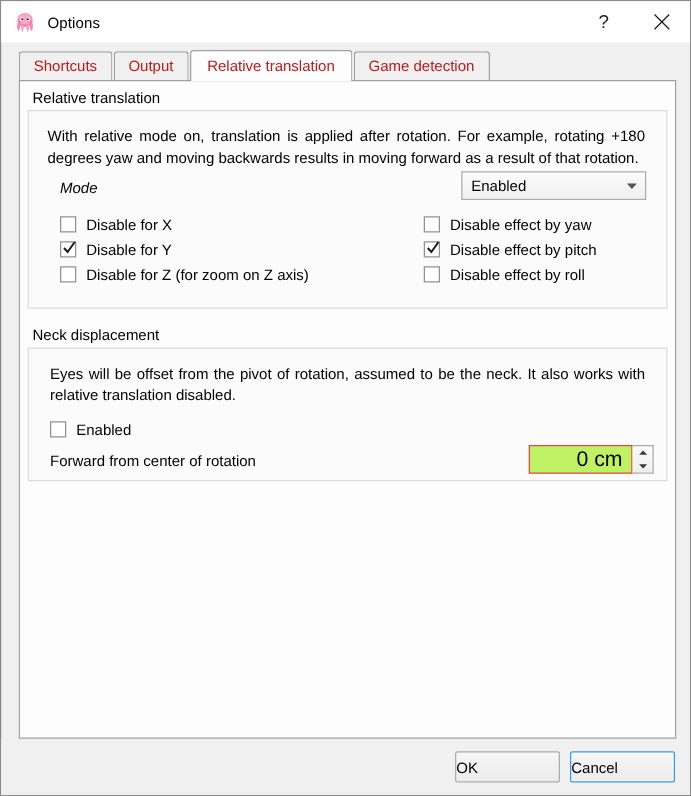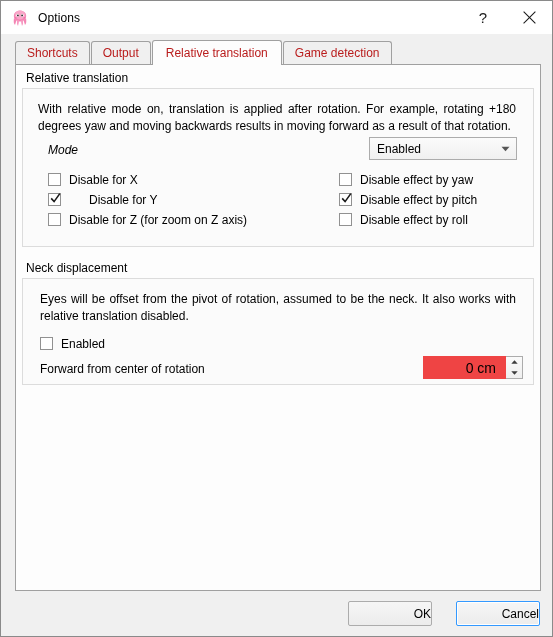--- a/index.html
+++ b/index.html
@@ -224,27 +224,27 @@
   .spinbox {
     position: absolute;
     box-sizing: border-box;
     display: flex;
     cursor: default;
     user-select: none;
   }
   .spin-field {
     flex: 1 1 auto;
     box-sizing: border-box;
-    border: 3px solid #ef4444;
-    background: #ef4444;
+    border: 1px solid #ef4444;
+    background: #bef264;
     display: flex;
     align-items: center;
     justify-content: flex-end;
     padding-right: 7px;
-    font-size: 14px;
+    font-size: 17px;
     color: #000000;
   }
   .spin-buttons {
     width: 17px;
     flex: 0 0 auto;
     box-sizing: border-box;
     border: 1px solid #acacac;
     border-left: none;
     background: linear-gradient(to bottom, #fafafa 0%, #efefef 100%);
     display: flex;
@@ -272,22 +272,22 @@
     width: 84px;
     height: 25px;
     box-sizing: border-box;
     border: 1px solid #acacac;
     background: linear-gradient(to bottom, #f6f6f6 0%, #ececec 100%);
     border-radius: 2px;
     font-size: 12px;
     color: #000000;
     display: flex;
     align-items: center;
-    justify-content: flex-end;
-    margin-left: 24px;
+    justify-content: flex-start;
+    margin-left: 8px;
     cursor: default;
     user-select: none;
     font-family: "Liberation Sans", sans-serif;
   }
   .dlg-btn.default {
     border: 1px solid #3399ff;
     box-shadow: inset 0 0 0 1px #ffffff;
   }
 </style>
 </head>
@@ -358,21 +358,21 @@
           </svg>
         </span>
       </div>
 
       <div class="checkbox" style="left:26px; top:102px;">
         <span class="cb-box">
           
         </span>
         <span class="cb-label">Disable for X</span>
       </div>
-      <div class="checkbox checked" style="left:26px; top:122px;gap:20px;">
+      <div class="checkbox checked" style="left:26px; top:122px;">
         <span class="cb-box">
           <svg class="tick" viewBox="0 0 11 13">
             <path d="M1.2 6.4 L4.1 9.6 L9.8 1.6" stroke="#1a1a1a" stroke-width="1.6" fill="none"></path>
           </svg>
         </span>
         <span class="cb-label">Disable for Y</span>
       </div>
       <div class="checkbox" style="left:26px; top:142px;">
         <span class="cb-box">
           

